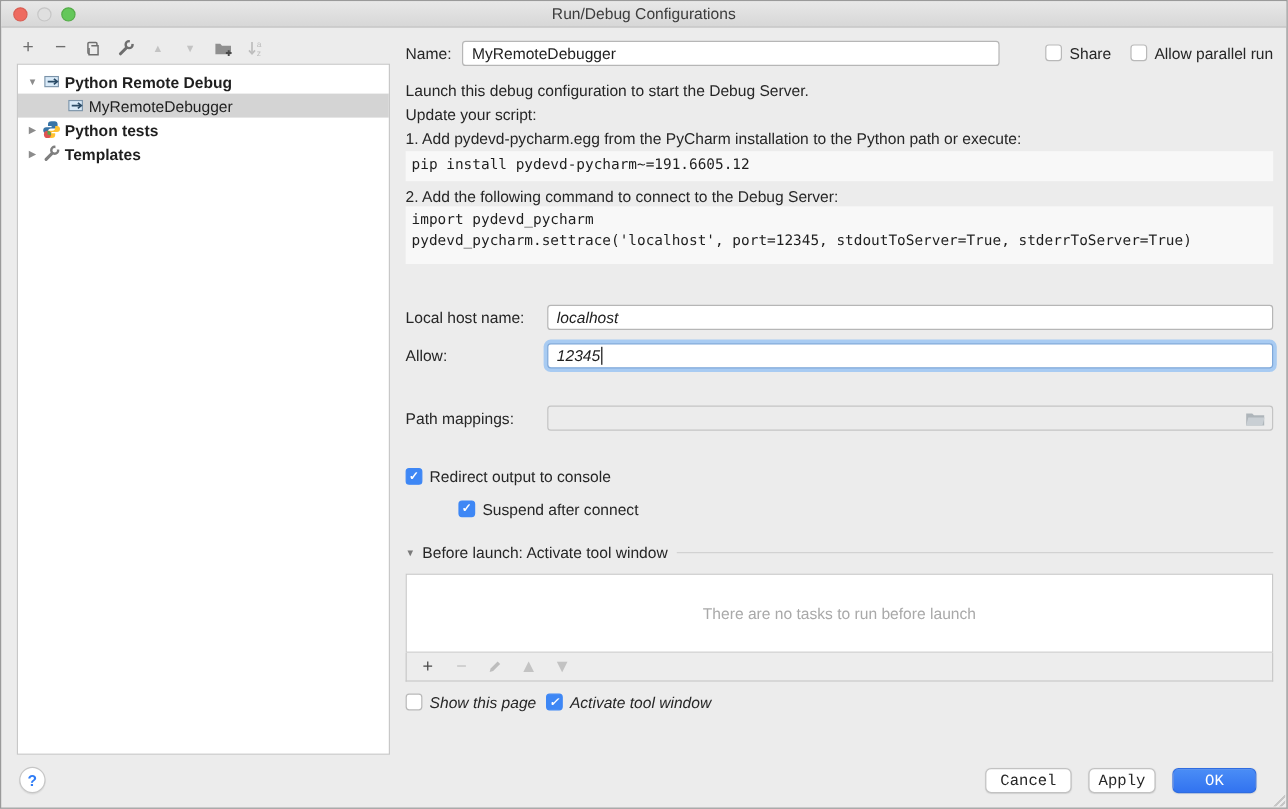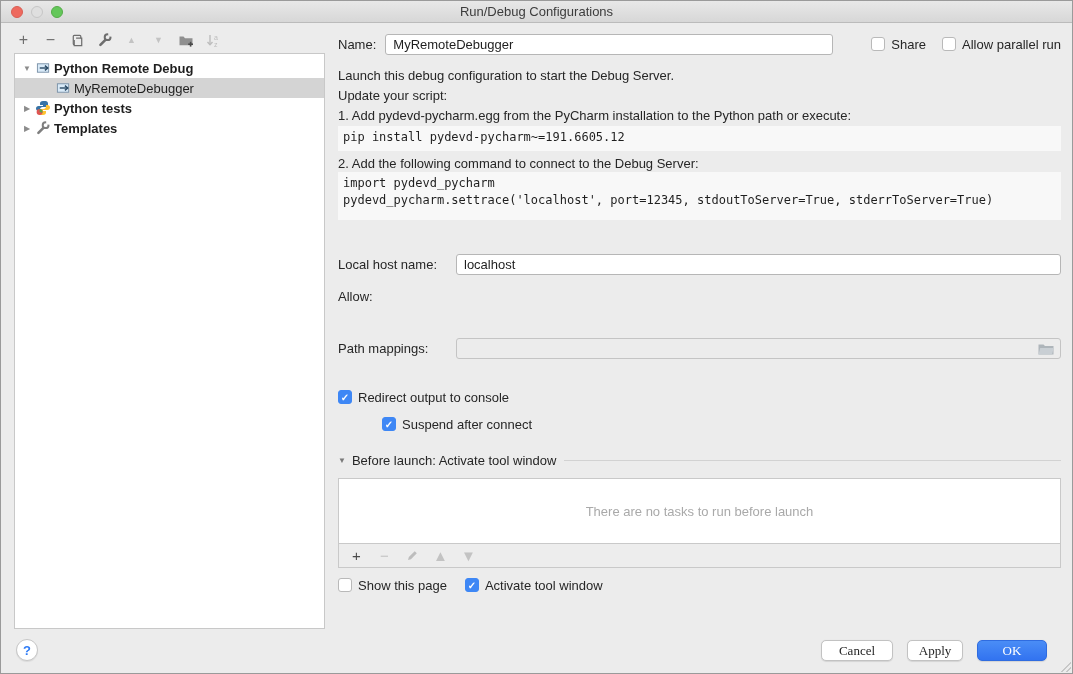--- a/index.html
+++ b/index.html
@@ -60,21 +60,21 @@
   .cb.checked::after { content:"✓"; color:#fff; font-size:10px; font-weight:bold; line-height:14px; display:block; }
   .cbgroup .cblabel { margin-left:6px; }
   .txt { position:absolute; left:0; line-height:16px; }
   .codeblock {
     position:absolute; left:0; right:0; background:#F8F8F8;
     font-family:"DejaVu Sans Mono","Liberation Mono",monospace;
     font-size:12px; color:#1F1F1F; padding:3px 5px; line-height:17px; white-space:pre;
   }
   .lblcol { width:118px; flex:0 0 auto; }
   .row-host { top:230px; height:22px; }
-  .row-host .field, .row-port .field, .row-path .field { flex:1; }
+  .row-host .field, .row-port .field, .row-path .field { flex:1;font-style:italic; }
   .row-port { top:262px; height:22px; }
   .row-port .field { box-shadow:0 0 0 3px #A8CBF2; border-color:#7FA8D9; }
   .caret { display:inline-block; width:1px; height:15px; background:#111; margin-left:1px; }
   .row-path { top:314px; height:22px; }
   .row-path .field { background:#ECECEC; border-color:#C4C4C4; position:relative; }
   .row-path .browse { position:absolute; right:5px; top:3px; }
   .row-cb1 { top:366px; height:16px; }
   .row-cb2 { top:393px; height:16px;padding-left:44px; }
   .bl-header { top:429px; height:16px; display:flex; align-items:center; }
   .bl-header .tri { color:#7A7A7A; font-size:8px; margin-right:6px; }
@@ -82,33 +82,33 @@
   .bl-panel {
     position:absolute; top:455px; left:0; right:0; height:66px; background:#FFFFFF;
     border:1px solid #C9C9C9; display:flex; align-items:center; justify-content:center;
     color:#A9A9A9;
   }
   .bl-strip {
     position:absolute; top:521px; left:0; right:0; height:24px; background:#EDEDED;
     border:1px solid #C9C9C9; border-top:none; display:flex; align-items:center; gap:11px; padding-left:9px;
   }
   .bl-strip .tbtn { font-size:15px; }
-  .row-cb3 { top:554px; height:16px; gap:18px; }
+  .row-cb3 { top:554px; height:16px; gap:8px;font-style:italic; }
 
   
   .help-btn {
     position:absolute; left:15px; bottom:12px; width:22px; height:22px; border-radius:50%;
     background:#FFFFFF; border:1px solid #C6C6C6; box-shadow:0 1px 1px rgba(0,0,0,.08);
     display:flex; align-items:center; justify-content:center;
     color:#2F7CF6; font-size:13px; font-weight:bold;
   }
   .footer-buttons { position:absolute; right:25px; bottom:12px; display:flex; gap:14px; }
   .btn {
     height:21px; border-radius:5px; background:#FFFFFF; border:1px solid #C2C2C2;
-    font-family:Liberation Serif, serif; font-size:13px; color:#262626; padding:0 4px;
+    font-family:Liberation Mono, monospace; font-size:13px; color:#262626; padding:0 4px;
     box-shadow:0 .5px 1px rgba(0,0,0,.1);
   }
   .btn.cancel { width:72px; } .btn.apply { width:56px; }
   .btn.primary { width:70px; background:linear-gradient(#4A8DF6,#3273F0); border-color:#2F6CE0; color:#fff; }
   .resize-grip { position:absolute; right:1px; bottom:1px; width:10px; height:10px;
     background:linear-gradient(135deg, transparent 50%, #c7c7c7 50%, #c7c7c7 60%, transparent 60%, transparent 75%, #c7c7c7 75%, #c7c7c7 85%, transparent 85%); }
 </style>
 </head>
 <body>
 
@@ -248,20 +248,24 @@
 
     <div class="mrow row-host">
       <span class="lblcol">Local host name:</span>
       <div class="field">
           <span>localhost</span>
         </div>
     </div>
 
     <div class="mrow row-port">
       <span class="lblcol">Allow:</span>
+      <div class="field">
+          <span>12345</span>
+          <span class="caret"></span>
+        </div>
     </div>
 
     <div class="mrow row-path">
       <span class="lblcol">Path mappings:</span>
       <div class="field">
         <span></span>
         <span class="browse">
           <svg width="18" height="14" viewBox="0 0 18 14">
               <path d="M1.5 2.5h5L8 4h8.5v8.5H1.5z" fill="#AEB5BA"></path>
               <path d="M3.2 6h13.6l-1.8 6.5H1.5z" fill="#C9CFD4"></path>

